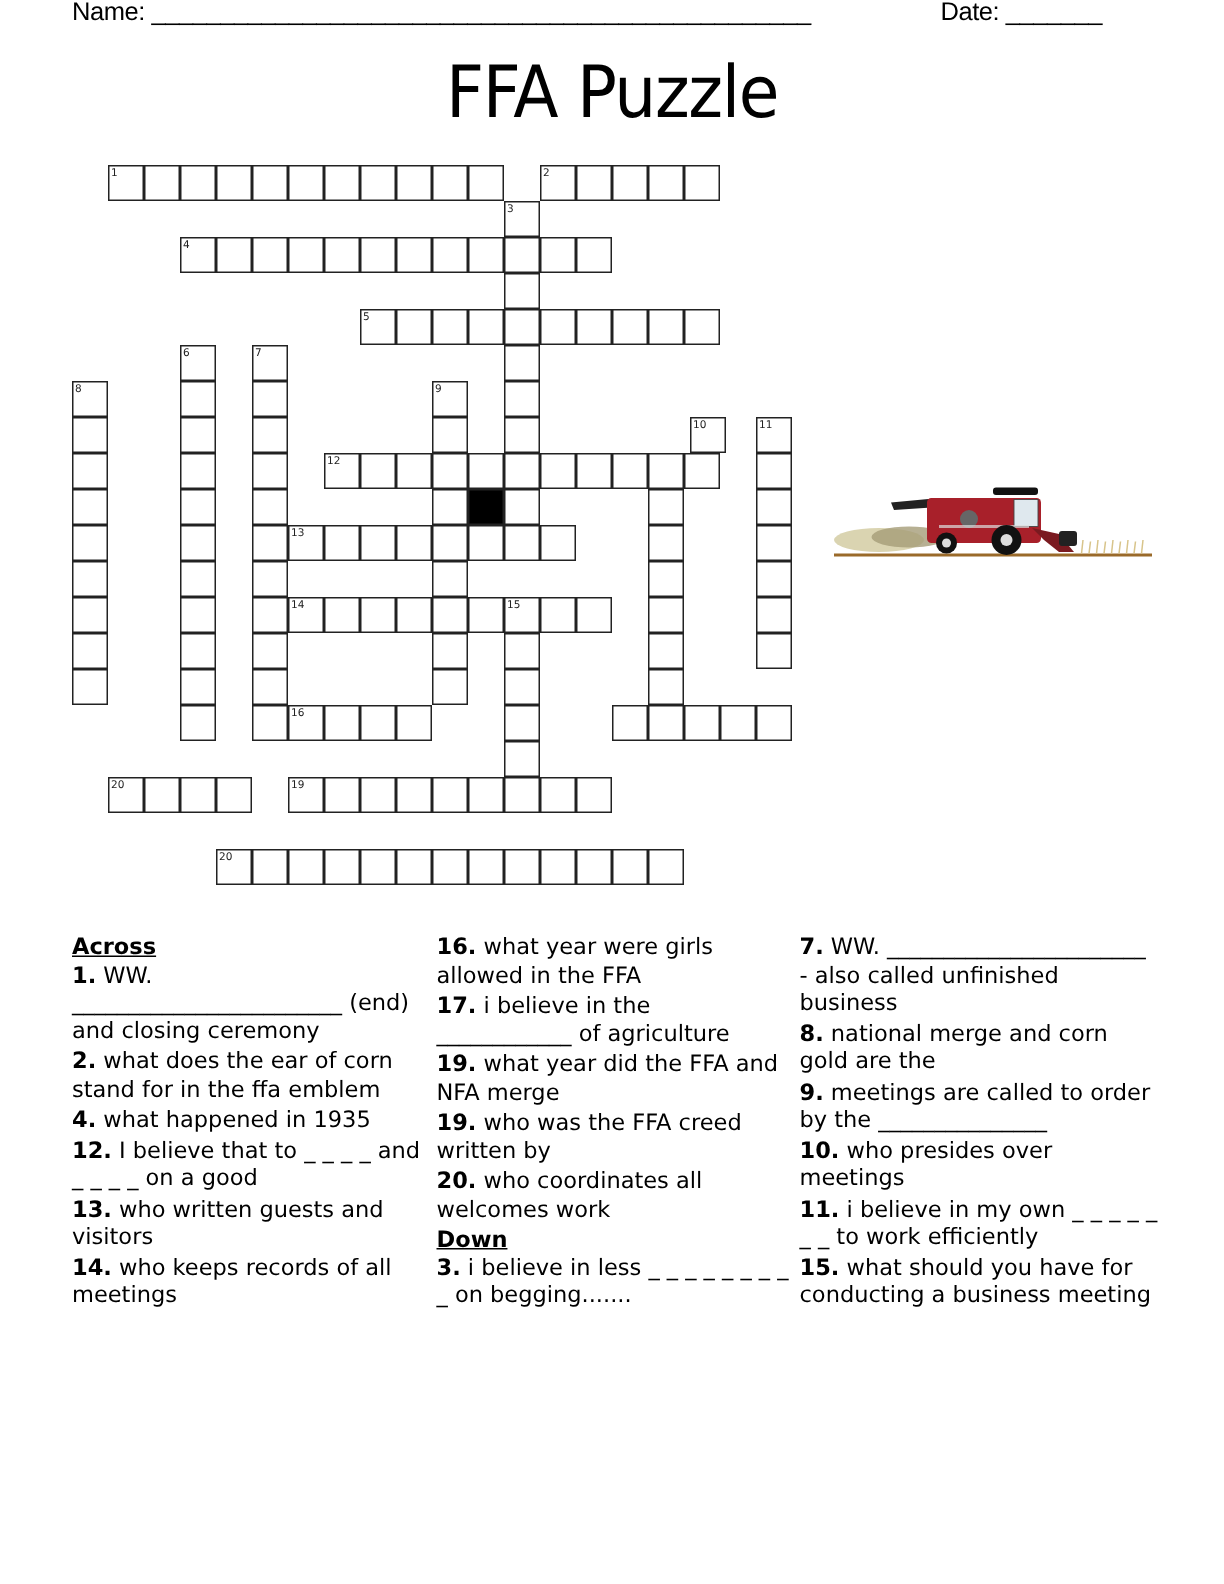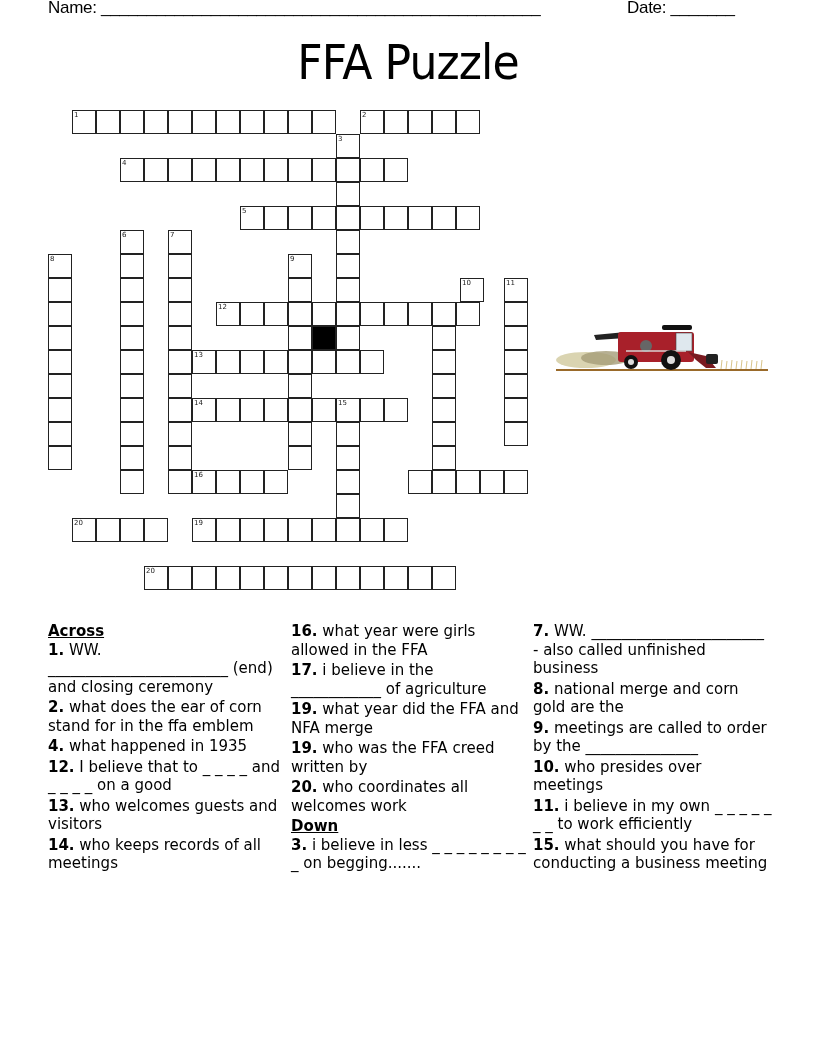--- a/index.html
+++ b/index.html
@@ -265,21 +265,21 @@
       <circle cx="115" cy="40" r="4" fill="#ddd"></circle>
   </svg>
 </div>
 
 <div class="clues col1" id="col1">
     <div class="sect">Across</div>
     <div class="clue"><b>1.</b><span> WW. ________________________ (end) and closing ceremony</span></div>
     <div class="clue"><b>2.</b><span> what does the ear of corn stand for in the ffa emblem</span></div>
     <div class="clue"><b>4.</b><span> what happened in 1935</span></div>
     <div class="clue"><b>12.</b><span> I believe that to _ _ _ _ and _ _ _ _ on a good</span></div>
-    <div class="clue"><b>13.</b><span> who welcomes guests and visitors</span></div>
+    <div class="clue"><b>13.</b><span> who written guests and visitors</span></div>
     <div class="clue"><b>14.</b><span> who keeps records of all meetings</span></div>
   </div>
 <div class="clues col2" id="col2">
     <div class="clue"><b>16.</b><span> what year were girls allowed in the FFA</span></div>
     <div class="clue"><b>17.</b><span> i believe in the ____________ of agriculture</span></div>
     <div class="clue"><b>19.</b><span> what year did the FFA and NFA merge</span></div>
     <div class="clue"><b>19.</b><span> who was the FFA creed written by</span></div>
     <div class="clue"><b>20.</b><span> who coordinates all welcomes work</span></div>
     <div class="sect">Down</div>
     <div class="clue"><b>3.</b><span> i believe in less _ _ _ _ _ _ _ _ _ on begging.......</span></div>

